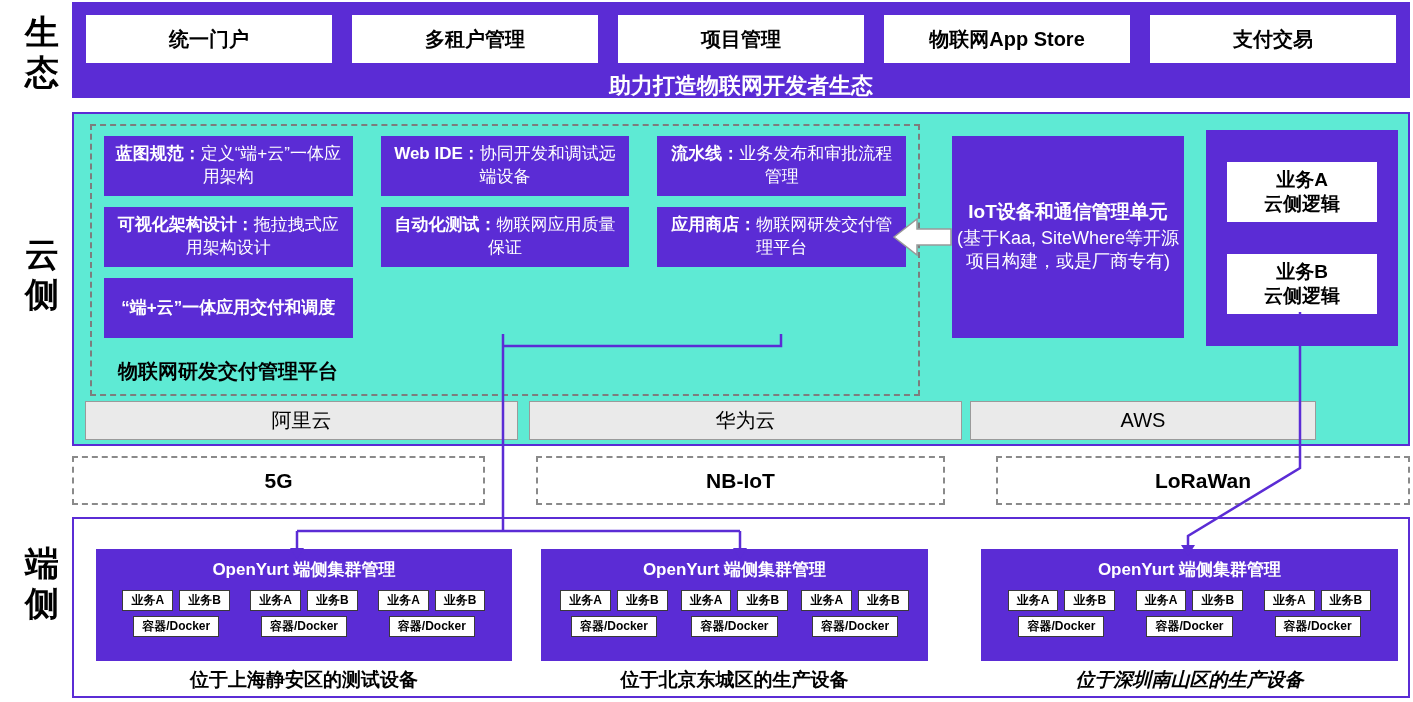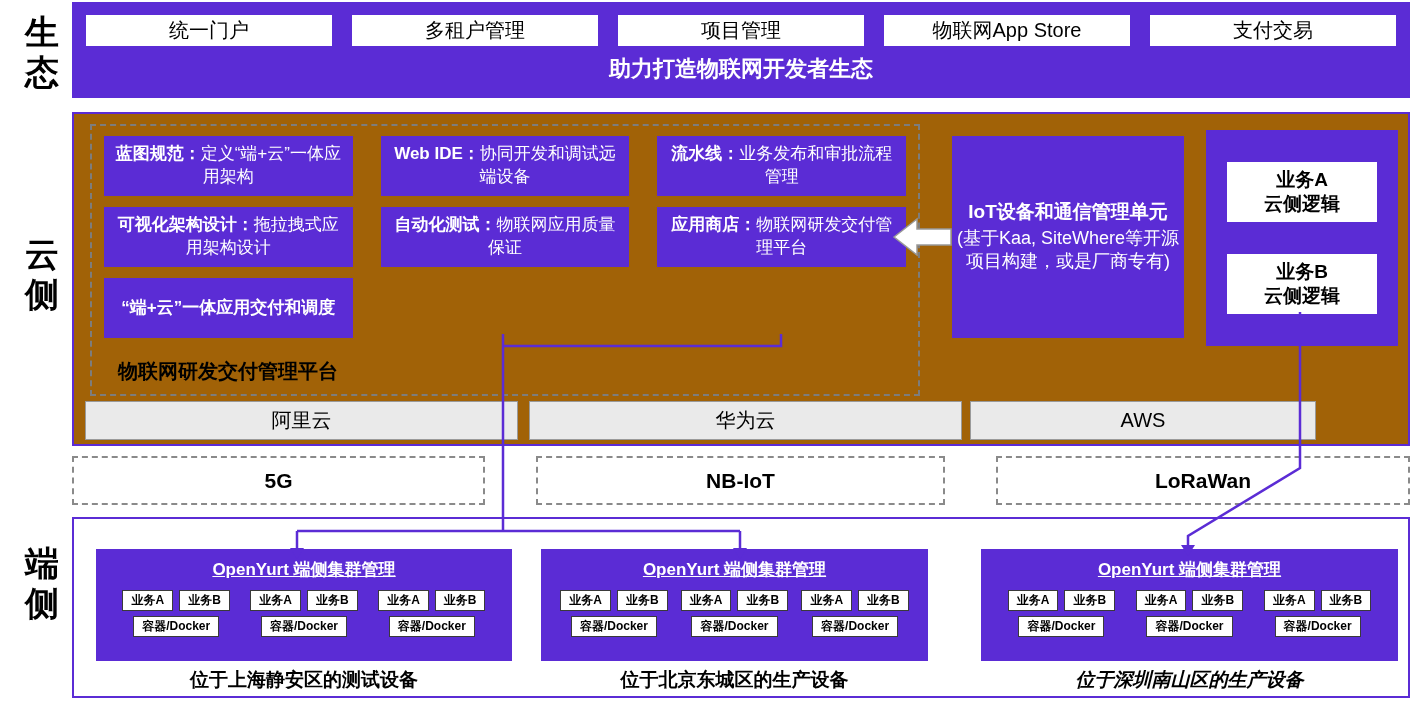--- a/index.html
+++ b/index.html
@@ -17,30 +17,30 @@
     word-break:break-all; color:#000;margin-left:17px;
   }
 
   
   .eco-band {
     position:absolute; left:72px; top:2px; width:1338px; height:96px;
     background:var(--purple); padding:13px 14px 0;
   }
   .eco-row { display:flex; gap:20px; }
   .eco-box {
-    flex:1; height:31px; background:#fff;
-    display:flex; align-items:center; justify-content:center;
-    font-size:20px; font-weight:normal;
+    flex:1; height:48px; background:#fff;
+    display:flex; align-items:center; justify-content:center;
+    font-size:20px; font-weight:bold;
   }
   .eco-caption { text-align:center; color:#fff; font-size:22px; font-weight:bold; margin-top:8px; }
 
   
   .cloud-band {
     position:absolute; left:72px; top:112px; width:1338px; height:334px;
-    background:#a16207; border:2px solid var(--purple);
+    background:#5eead4; border:2px solid var(--purple);
   }
   .platform-box {
     position:absolute; left:16px; top:10px; width:830px; height:272px;
     border:2px dashed #7d7d7d; padding:10px 12px;
   }
   .tile-grid { display:grid; grid-template-columns:1fr 1fr 1fr; column-gap:28px; row-gap:11px; }
   .tile {
     background:var(--purple); color:#fff; min-height:60px;
     display:flex; align-items:center; justify-content:center;
     text-align:center; font-size:17px; line-height:1.35; padding:5px 10px;
@@ -90,21 +90,21 @@
 
   
   .edge-band {
     position:absolute; left:72px; top:517px; width:1338px; height:181px;
     background:#fff; border:2px solid var(--purple);
   }
   .cluster { position:absolute; top:30px; height:112px; background:var(--purple); padding-top:9px; }
   .c1 { left:22px;  width:416px; }
   .c2 { left:467px; width:387px; }
   .c3 { left:907px; width:417px; }
-  .cluster-title { text-align:center; color:#fff; font-weight:bold; font-size:17px;text-decoration:underline; }
+  .cluster-title { text-align:center; color:#fff; font-weight:bold; font-size:17px; }
   .groups { display:flex; justify-content:space-evenly; margin-top:9px; padding:0 6px; }
   .group { display:flex; flex-direction:column; align-items:center; gap:5px; }
   .svc-row { display:flex; gap:6px; }
   .mini {
     background:#fff; color:#000; font-size:12px; font-weight:bold;
     padding:3px 8px; text-align:center; border:1px solid #3a3a3a; line-height:1.1;
   }
   .cluster-caption {
     position:absolute; top:148px; text-align:center;
     font-size:19px; font-weight:bold;

